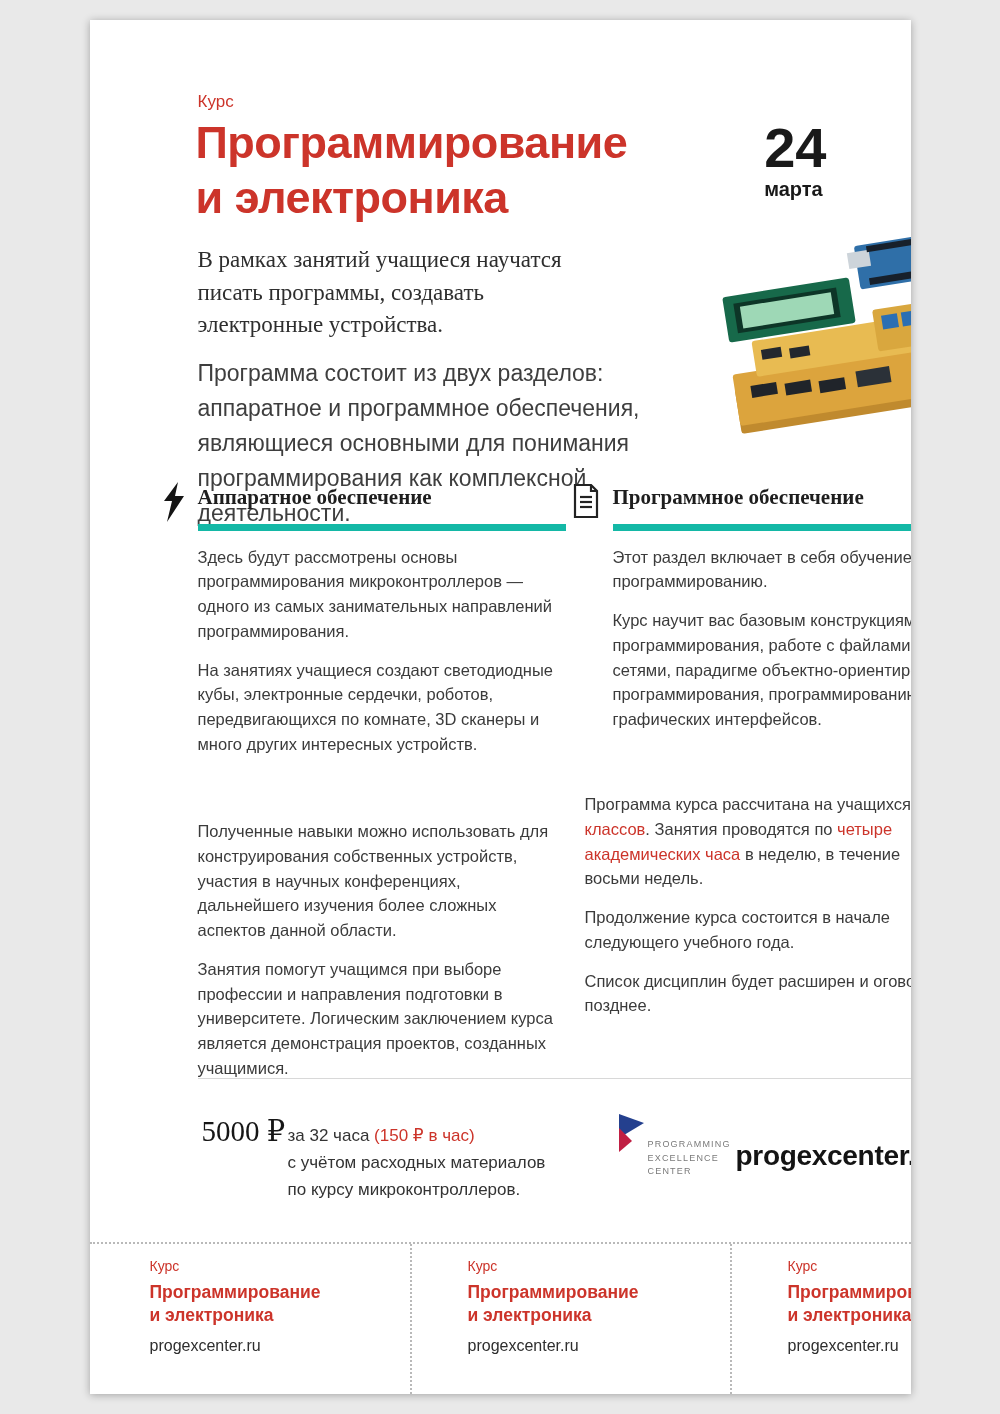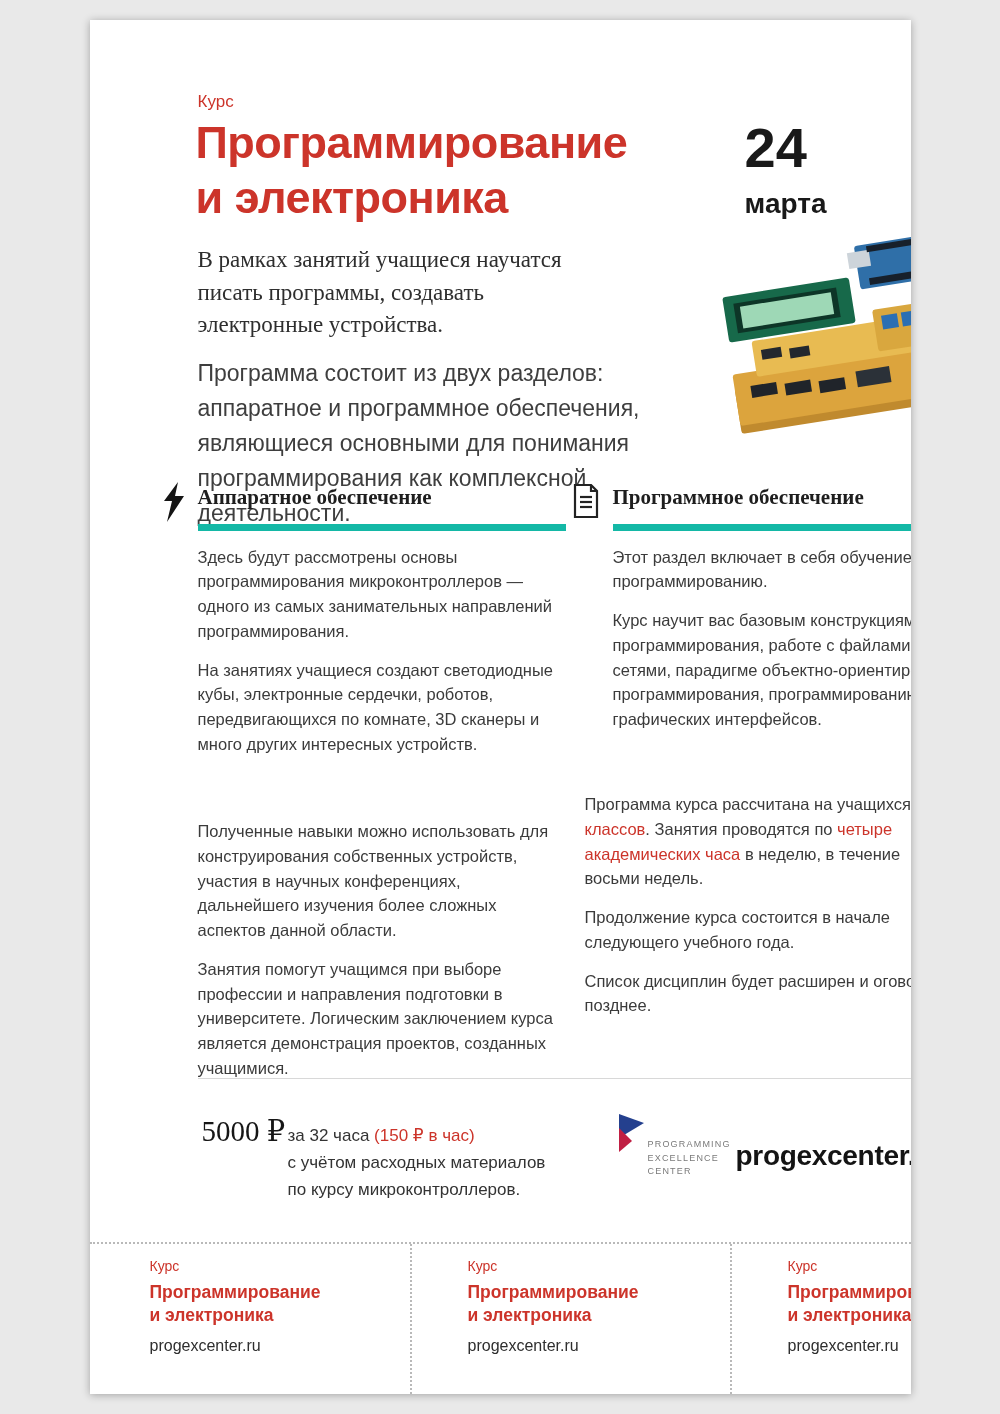--- a/index.html
+++ b/index.html
@@ -26,21 +26,21 @@
   }
   .title{
     position:absolute;left:106px;top:96px;
     font-size:45px;font-weight:bold;color:var(--red);
     line-height:1.22;letter-spacing:-.5px;
   }
   .date{
     position:absolute;right:84px;top:100px;text-align:left;color:#191919;
   }
   .date .day{font-size:56px;font-weight:bold;line-height:1;}
-  .date .month{font-size:28px;font-weight:bold;margin-top:12px;}
+  .date .month{font-size:20px;font-weight:bold;margin-top:2px;}
   .lead{
     position:absolute;left:108px;top:224px;width:410px;
     font-family:"Liberation Serif","DejaVu Serif",serif;
     font-size:23px;line-height:1.42;color:#2e2e2e;
   }
   .intro{
     position:absolute;left:108px;top:336px;width:478px;
     font-size:23px;line-height:1.52;color:#3e3e3e;
   }
   .photo{position:absolute;left:612px;top:200px;width:296px;height:230px;}

